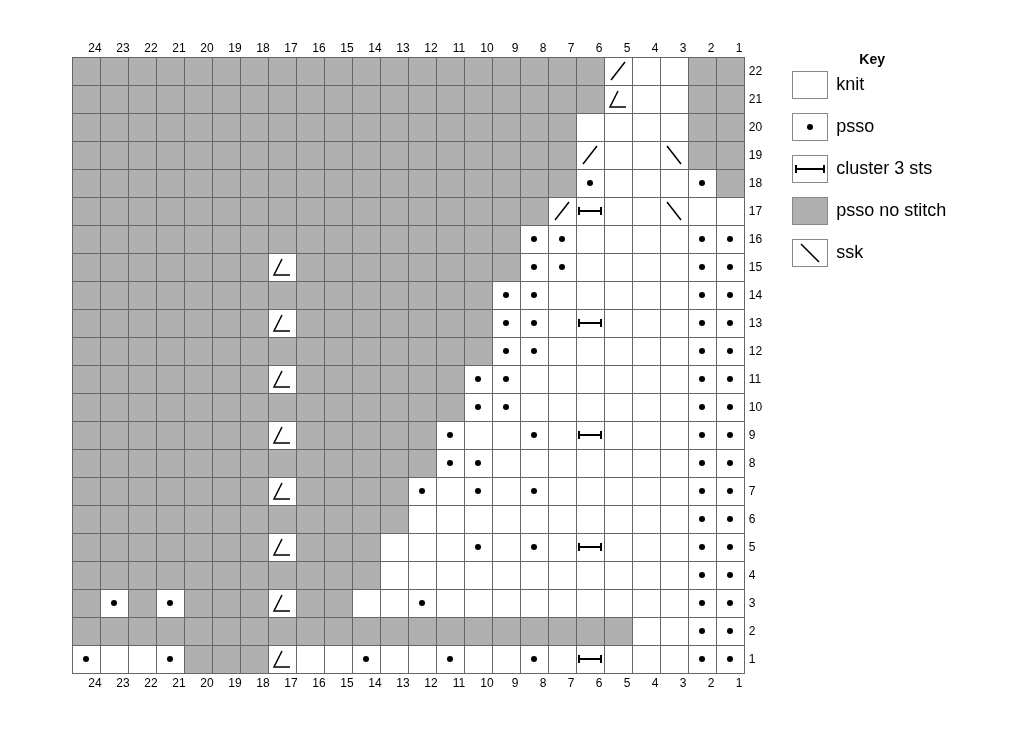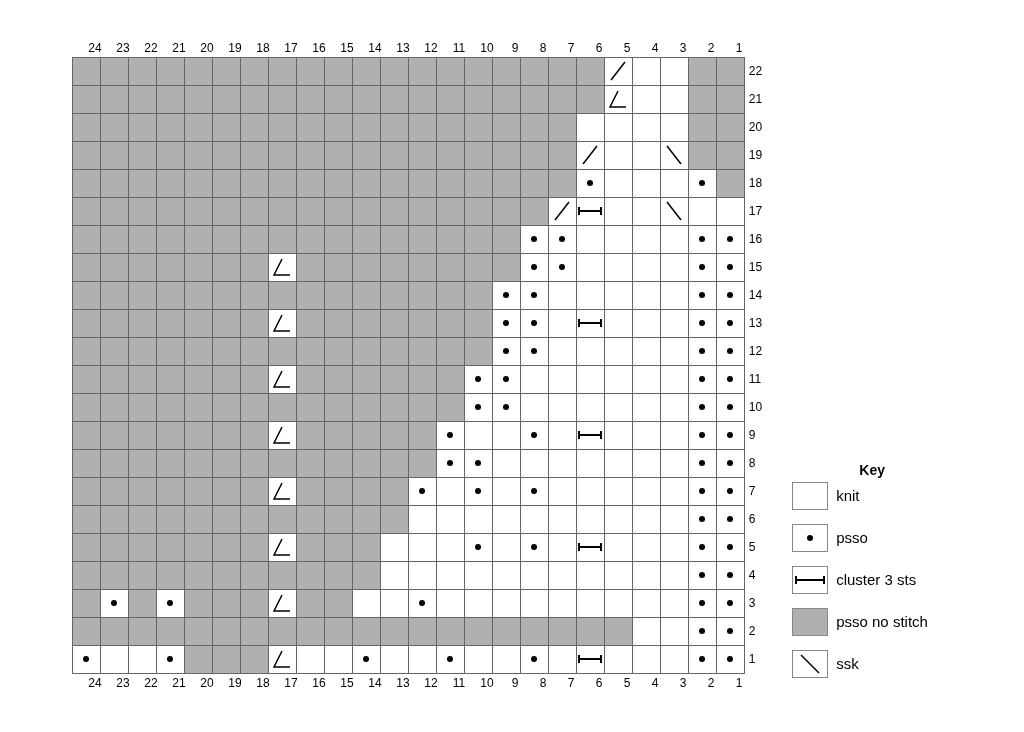--- a/index.html
+++ b/index.html
@@ -10,21 +10,21 @@
       display: flex;
       justify-content: center;
       align-items: center;
       min-height: 100vh;
       padding: 10px;
     }
     .container {
       display: flex;
       flex-direction: row;
       gap: 30px;
-      align-items: flex-end;
+      align-items: flex-start;
     }
     .chart-area {
       display: flex;
       flex-direction: column;
       align-items: center;
     }
     .col-numbers {
       display: flex;
       flex-direction: row;
       margin-bottom: 2px;
@@ -113,21 +113,21 @@
       background: #fff;
     }
     .key-symbol.grey-box {
       background: #b0b0b0;
       border: 1px solid #888;
     }
     .key-symbol.cluster {
       font-size: 11px;
     }
     .key-label {
-      font-size: 15px;
+      font-size: 18px;
     }
   </style>
 </head>
 <body>
 
 <div class="container">
   <div class="chart-area">
 
     <div class="col-numbers">
       <div style="width:0px;"></div>

